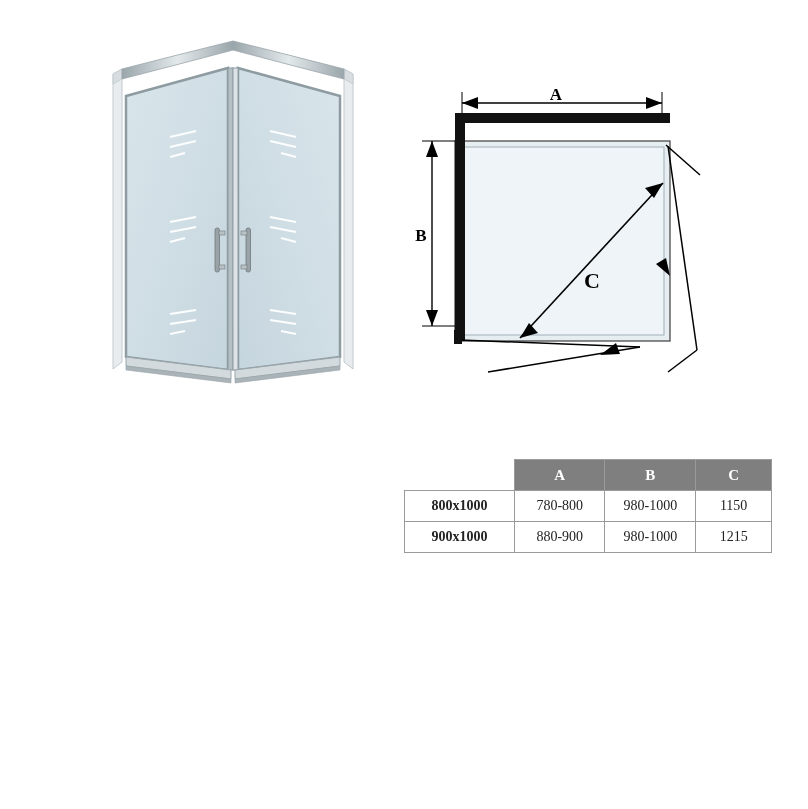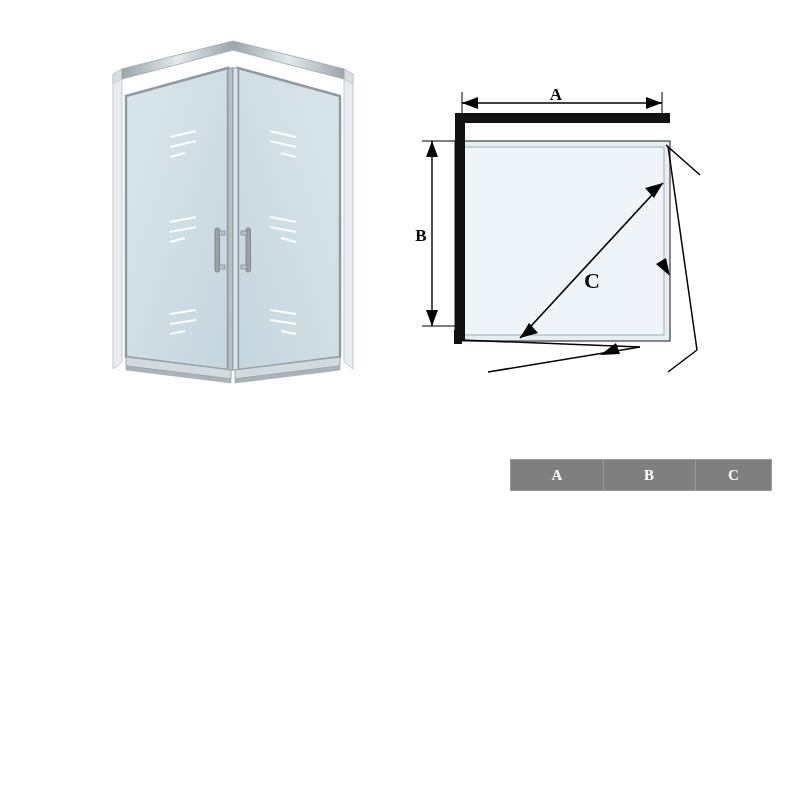--- a/index.html
+++ b/index.html
@@ -219,16 +219,28 @@
   <table id="spec-table">
     <thead>
       <tr>
         <th class="blank col-size"></th>
         <th class="col-a">A</th>
         <th class="col-b">B</th>
         <th class="col-c">C</th>
       </tr>
     </thead>
     <tbody>
+      <tr>
+        <td class="size-col">800x1000</td>
+        <td>780-800</td>
+        <td>980-1000</td>
+        <td>1150</td>
+      </tr>
+      <tr>
+        <td class="size-col">900x1000</td>
+        <td>880-900</td>
+        <td>980-1000</td>
+        <td>1215</td>
+      </tr>
     </tbody>
   </table>
 
 </div>
 
 </body></html>

